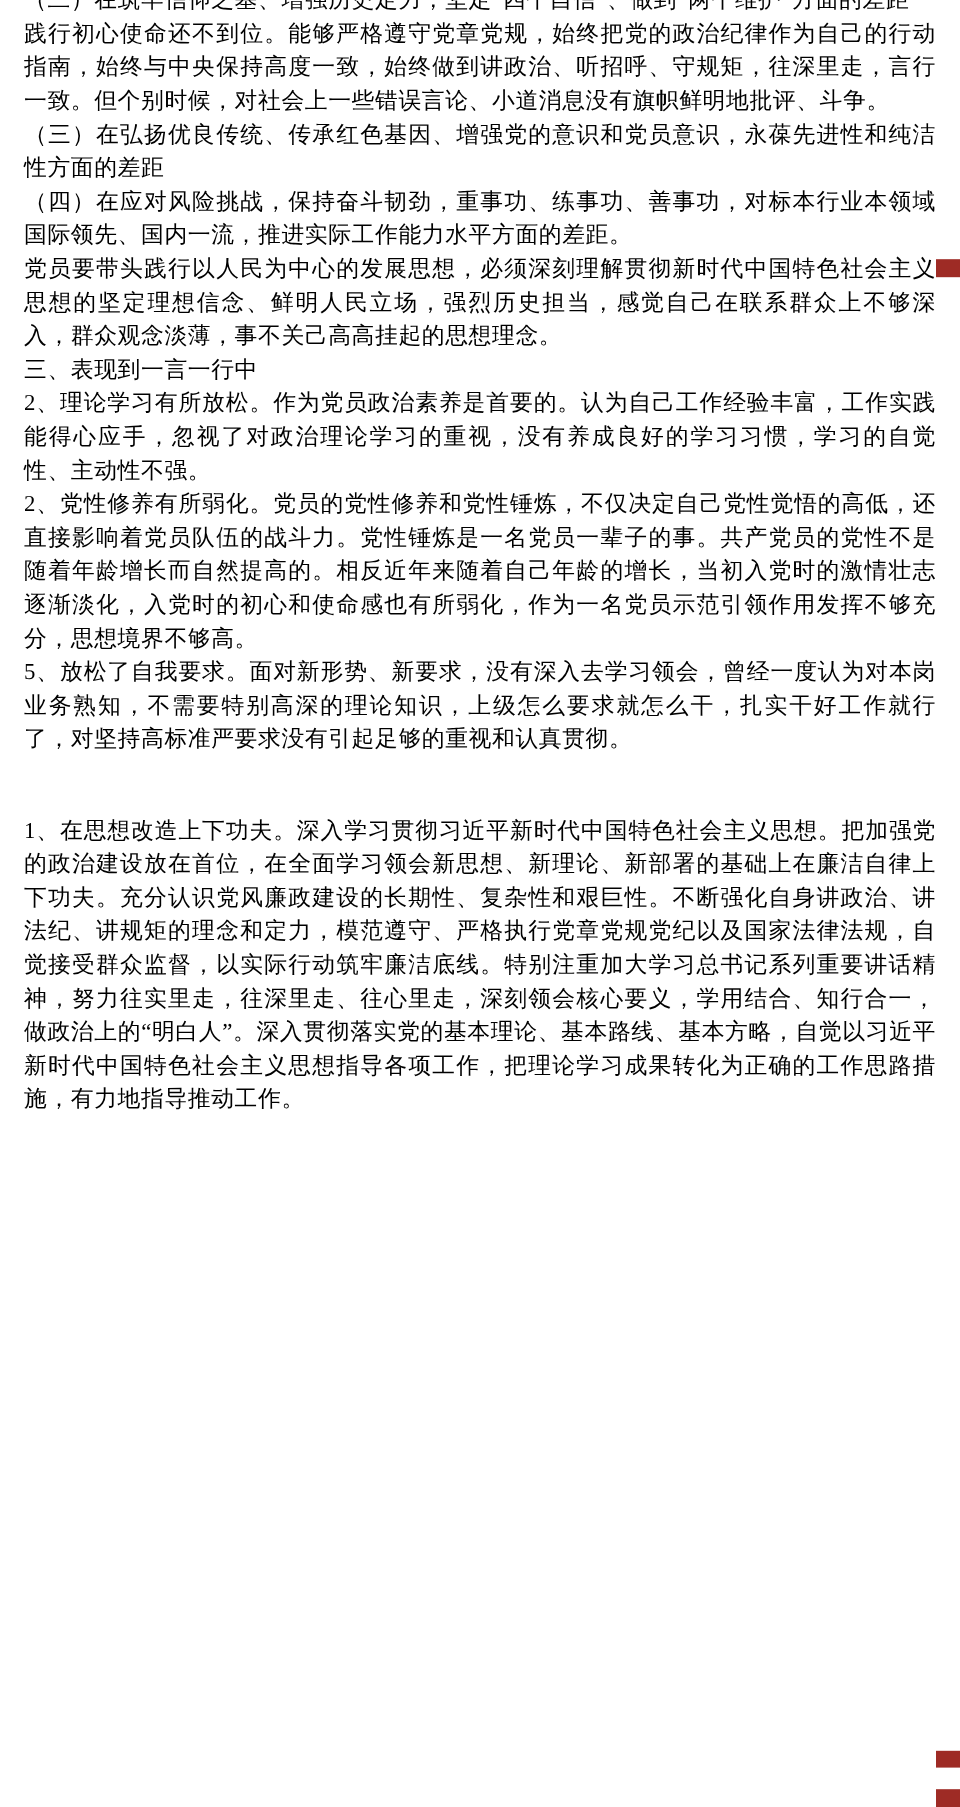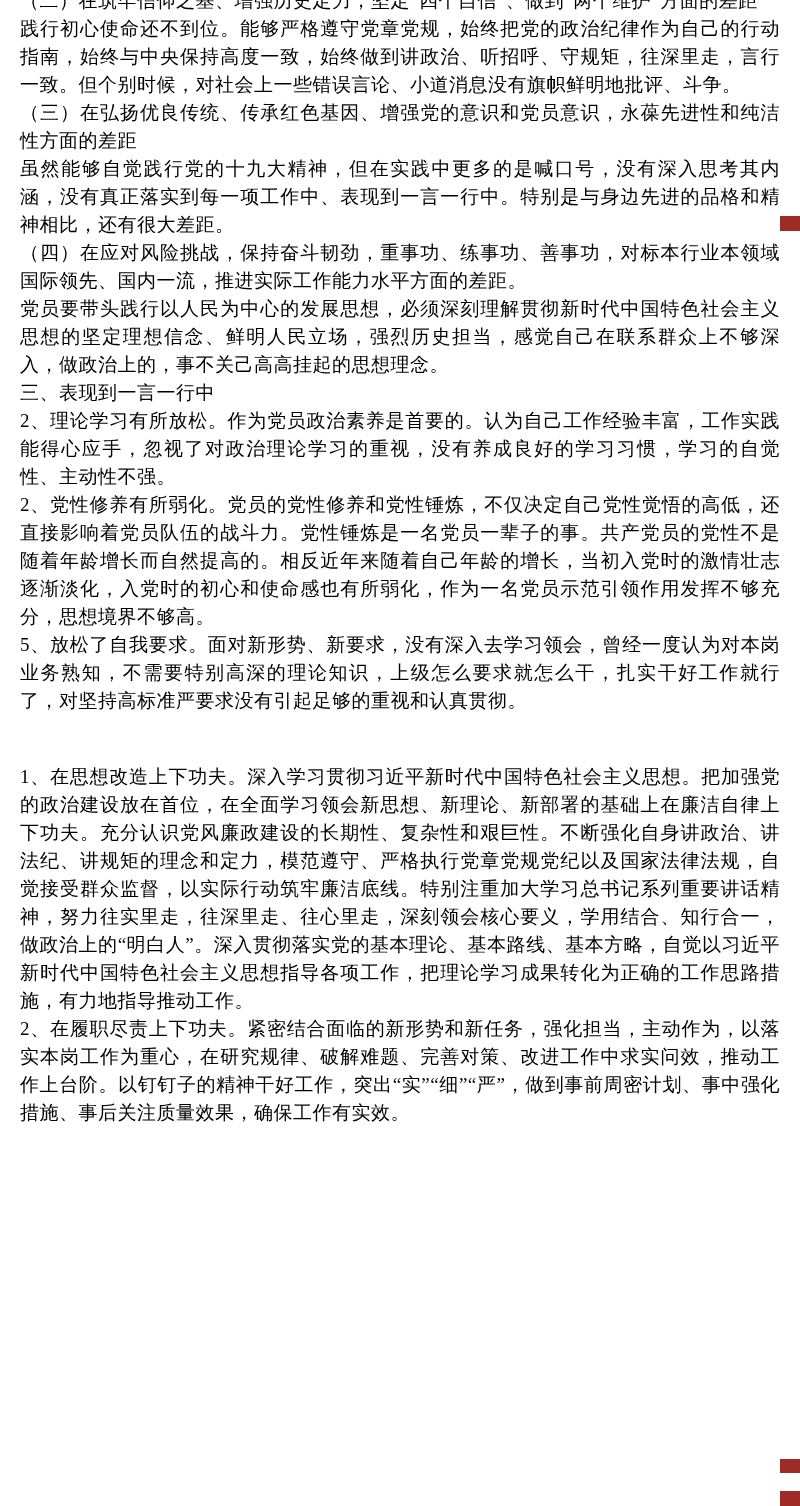--- a/index.html
+++ b/index.html
@@ -28,27 +28,25 @@
   p.gap-before { margin-top: 48px; }
   .marker { position: absolute; }
 </style>
 </head>
 <body>
 
 <div class="doc" id="doc-body">
     <p class="para">（二）在筑牢信仰之基、增强历史定力，坚定“四个自信”、做到“两个维护”方面的差距</p>
     <p class="para">践行初心使命还不到位。能够严格遵守党章党规，始终把党的政治纪律作为自己的行动指南，始终与中央保持高度一致，始终做到讲政治、听招呼、守规矩，往深里走，言行一致。但个别时候，对社会上一些错误言论、小道消息没有旗帜鲜明地批评、斗争。</p>
     <p class="para">（三）在弘扬优良传统、传承红色基因、增强党的意识和党员意识，永葆先进性和纯洁性方面的差距</p>
-    <p class="para">虽然能够自觉践行党的十九大精神，但在实践中更多的是喊口号，没有深入思考其内涵，没有真正落实到每一项工作中、表现到一言一行中。特别是与身边先进的品格和精神相比，还有很大差距。</p>
     <p class="para">（四）在应对风险挑战，保持奋斗韧劲，重事功、练事功、善事功，对标本行业本领域国际领先、国内一流，推进实际工作能力水平方面的差距。</p>
-    <p class="para">党员要带头践行以人民为中心的发展思想，必须深刻理解贯彻新时代中国特色社会主义思想的坚定理想信念、鲜明人民立场，强烈历史担当，感觉自己在联系群众上不够深入，做政治上的，事不关己高高挂起的思想理念。</p>
+    <p class="para">党员要带头践行以人民为中心的发展思想，必须深刻理解贯彻新时代中国特色社会主义思想的坚定理想信念、鲜明人民立场，强烈历史担当，感觉自己在联系群众上不够深入，群众观念淡薄，事不关己高高挂起的思想理念。</p>
     <p class="para">三、表现到一言一行中</p>
     <p class="para">2、理论学习有所放松。作为党员政治素养是首要的。认为自己工作经验丰富，工作实践能得心应手，忽视了对政治理论学习的重视，没有养成良好的学习习惯，学习的自觉性、主动性不强。</p>
     <p class="para">2、党性修养有所弱化。党员的党性修养和党性锤炼，不仅决定自己党性觉悟的高低，还直接影响着党员队伍的战斗力。党性锤炼是一名党员一辈子的事。共产党员的党性不是随着年龄增长而自然提高的。相反近年来随着自己年龄的增长，当初入党时的激情壮志逐渐淡化，入党时的初心和使命感也有所弱化，作为一名党员示范引领作用发挥不够充分，思想境界不够高。</p>
     <p class="para">5、放松了自我要求。面对新形势、新要求，没有深入去学习领会，曾经一度认为对本岗业务熟知，不需要特别高深的理论知识，上级怎么要求就怎么干，扎实干好工作就行了，对坚持高标准严要求没有引起足够的重视和认真贯彻。</p>
     <p class="para gap-before">1、在思想改造上下功夫。深入学习贯彻习近平新时代中国特色社会主义思想。把加强党的政治建设放在首位，在全面学习领会新思想、新理论、新部署的基础上在廉洁自律上下功夫。充分认识党风廉政建设的长期性、复杂性和艰巨性。不断强化自身讲政治、讲法纪、讲规矩的理念和定力，模范遵守、严格执行党章党规党纪以及国家法律法规，自觉接受群众监督，以实际行动筑牢廉洁底线。特别注重加大学习总书记系列重要讲话精神，努力往实里走，往深里走、往心里走，深刻领会核心要义，学用结合、知行合一，做政治上的“明白人”。深入贯彻落实党的基本理论、基本路线、基本方略，自觉以习近平新时代中国特色社会主义思想指导各项工作，把理论学习成果转化为正确的工作思路措施，有力地指导推动工作。</p>
-    <p class="para">2、在履职尽责上下功夫。紧密结合面临的新形势和新任务，强化担当，主动作为，以落实本岗工作为重心，在研究规律、破解难题、完善对策、改进工作中求实问效，推动工作上台阶。以钉钉子的精神干好工作，突出“实”“细”“严”，做到事前周密计划、事中强化措施、事后关注质量效果，确保工作有实效。</p>
   </div>
 <div id="markers-layer">
     <div class="marker" style="left: 780px; top: 216px; width: 20px; height: 15px; background: rgb(158, 43, 37);"></div>
     <div class="marker" style="left: 780px; top: 1459px; width: 20px; height: 14px; background: rgb(158, 43, 37);"></div>
     <div class="marker" style="left: 780px; top: 1491px; width: 20px; height: 15px; background: rgb(158, 43, 37);"></div>
   </div>
 
 </body></html>

